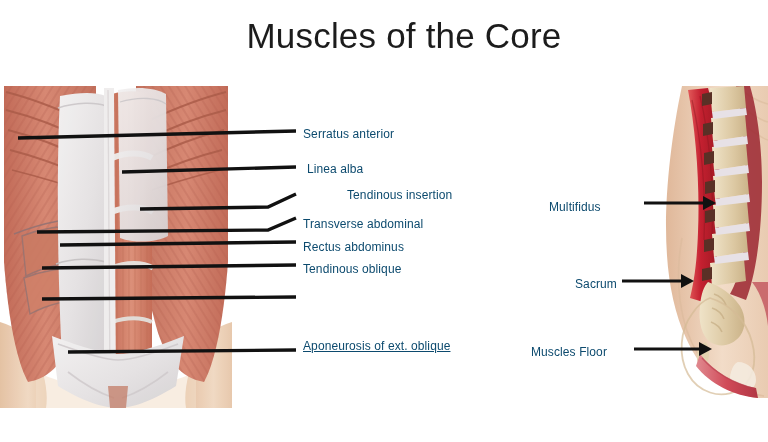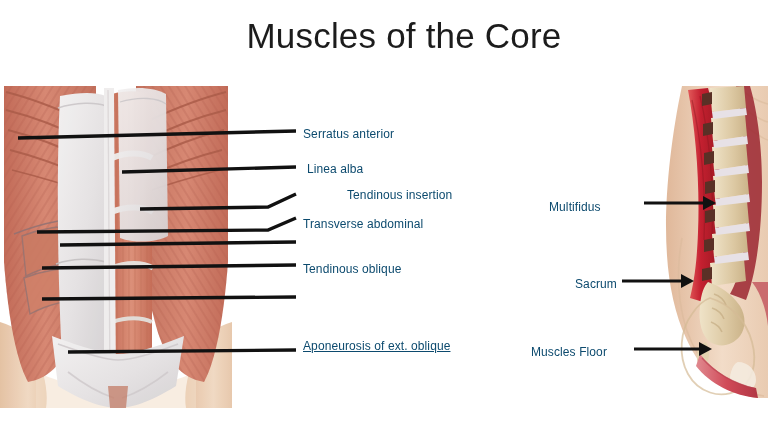--- a/index.html
+++ b/index.html
@@ -332,20 +332,21 @@
   </svg>
 
   <div class="label" style="left:303px; top:123px;">Serratus anterior</div>
 
   <div class="label" style="left:307px; top:158px;">Linea alba</div>
 
   <div class="label" style="left:303px; top:184px;margin-left:44px;">Tendinous insertion</div>
 
   <div class="label" style="left:303px; top:213px;">Transverse abdominal</div>
 
+  <div class="label" style="left:303px; top:236px;">Rectus abdominus</div>
 
   <div class="label" style="left:303px; top:258px;">Tendinous oblique</div>
 
 
   <div class="label wrapped" style="left:303px; top:333px;">Aponeurosis of ext. oblique</div>
 
   <div class="label" style="left:549px; top:196px;">Multifidus</div>
 
   <div class="label" style="left:563px; top:273px;margin-left:12px;">Sacrum</div>
 

